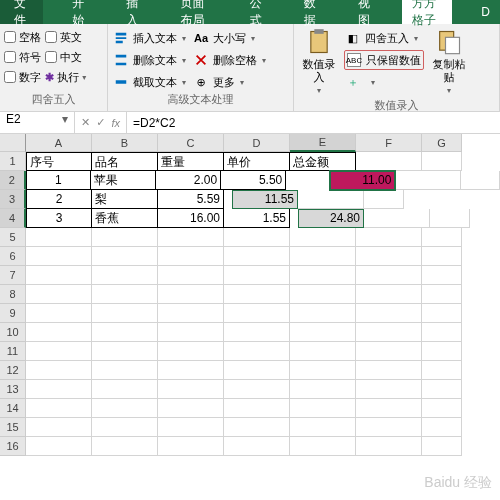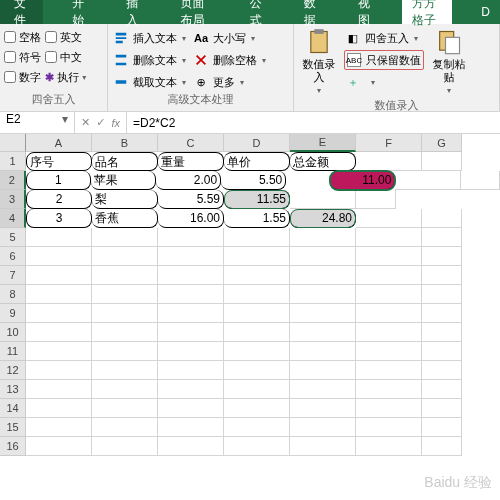--- a/index.html
+++ b/index.html
@@ -40,29 +40,29 @@
     .spread { display: flex; }
     .corner { width: 26px; height: 18px; background: #e6e6e6; border-right: 1px solid #999; border-bottom: 1px solid #ccc; }
     .colheads { display: flex; }
     .ch { width: 66px; height: 18px; background: #e6e6e6; border-right: 1px solid #ccc; border-bottom: 1px solid #ccc; text-align: center; color: #444; line-height: 18px; }
     .ch.sel { background: #d3d3d3; border-bottom: 2px solid #217346; height: 18px; line-height: 16px; }
     .rows { display: flex; flex-direction: column; }
     .row { display: flex; }
     .rh { width: 26px; height: 19px; background: #e6e6e6; border-right: 1px solid #ccc; border-bottom: 1px solid #ccc; text-align: center; line-height: 19px; color: #444; }
     .rh.sel { background: #d3d3d3; border-right: 2px solid #217346; width: 26px; }
     .cell { width: 66px; height: 19px; border-right: 1px solid #d4d4d4; border-bottom: 1px solid #d4d4d4; padding: 0 3px; line-height: 18px; overflow: hidden; font-size: 12px; }
-    .br { border-right: 1px solid #000 !important; border-radius: 8px; }
+    .br { border-right: 1px solid #000 !important; }
     .bb { border-bottom: 1px solid #000 !important; }
     .bt { border-top: 1px solid #000; }
     .bl { border-left: 1px solid #000; }
     .num { text-align: right; }
     .ctr { text-align: center; }
     .selrange { background: #d8d8d8; }
     .active-cell { background: #be185d; outline: 2px solid #217346; outline-offset: -1px; position: relative; z-index: 2; margin-left: 44px; }
-    .selborder { outline: 1px solid #217346; outline-offset: -1px; }
+    .selborder { outline: 1px solid #217346; outline-offset: -1px; margin-left: 8px; }
     .watermark { position: absolute; right: 8px; bottom: 8px; color: #ccc; font-size: 14px; pointer-events: none; }
   </style>
 </head>
 <body>
 
 <div class="tabs">
   <div class="tab file">文件</div>
   <div class="tab">开始</div>
   <div class="tab">插入</div>
   <div class="tab">页面布局</div>

